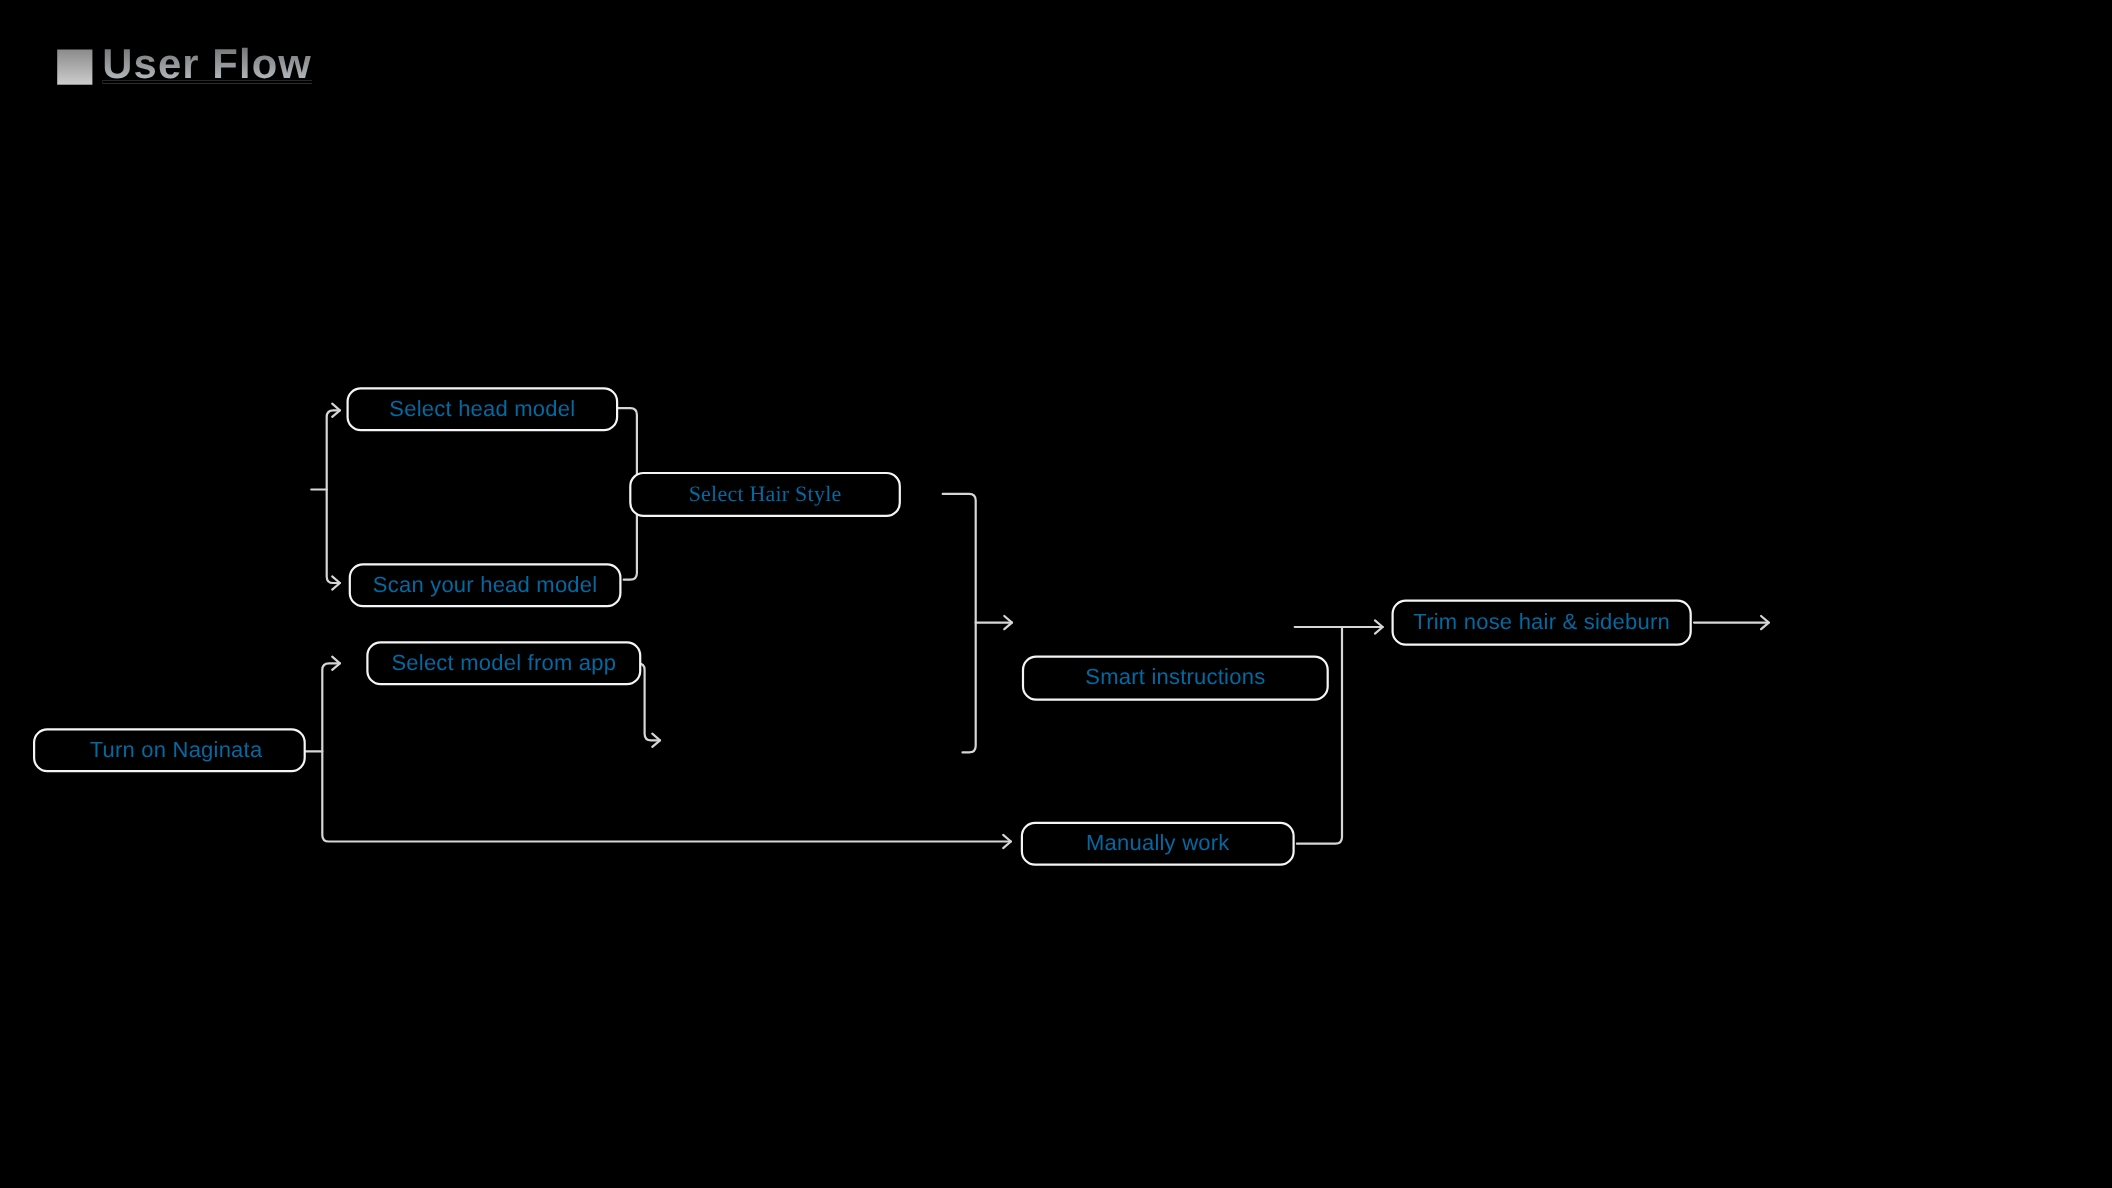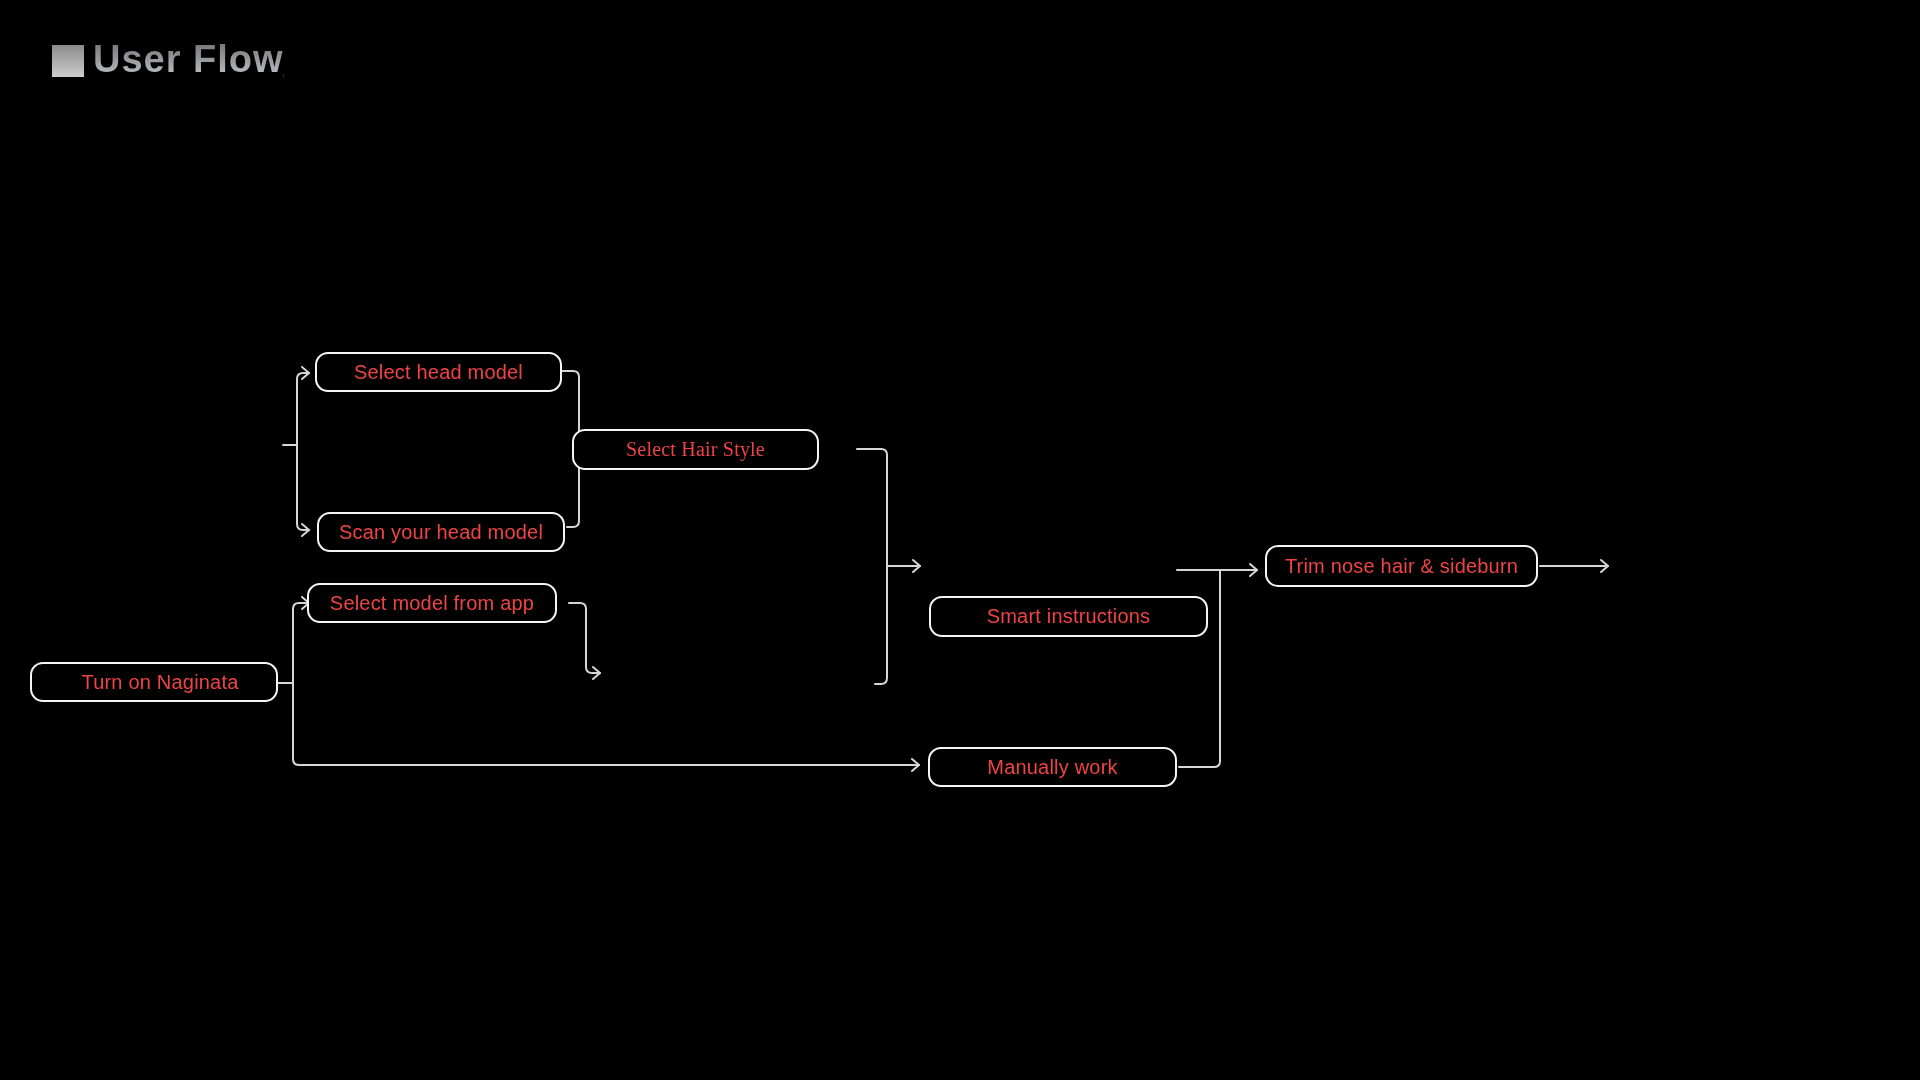--- a/index.html
+++ b/index.html
@@ -41,21 +41,21 @@
     color: transparent;
     padding-bottom: 3px;
   }
   
   .node {
     position: absolute;
     box-sizing: border-box;
     background: #000000;
     border: 2px solid #f5f5f5;
     border-radius: 13px;
-    color: #ef4444;
+    color: #0369a1;
     font-size: 20px;
     letter-spacing: 0.2px;
     display: flex;
     align-items: center;
     justify-content: center;
     white-space: nowrap;
   }
   
   #edges {
     position: absolute;
@@ -113,21 +113,21 @@
     <path d="M 1601 560 L 1608 566 L 1601 572"></path>
   </svg>
 
 
   <div class="node" style="left:315px;  top:352px; width:247px; height:40px;">Select head model</div>
 
   <div class="node" style="left:317px;  top:512px; width:248px; height:40px;">Scan your head model</div>
 
   <div class="node" style="left:30px;   top:662px; width:248px; height:40px;padding-left:12px;">Turn on Naginata</div>
 
-  <div class="node" style="left:307px;  top:583px; width:250px; height:40px;">Select model from app</div>
+  <div class="node" style="left:333px;  top:583px; width:250px; height:40px;">Select model from app</div>
 
   <div class="node" style="left:572px;  top:429px; width:247px; height:41px;font-family:Liberation Serif, serif;">Select Hair Style</div>
 
 
   <div class="node" style="left:929px;  top:549px; width:279px; height:41px;margin-top:47px;">Smart instructions</div>
 
   <div class="node" style="left:928px;  top:747px; width:249px; height:40px;">Manually work</div>
 
   <div class="node" style="left:1265px; top:545px; width:273px; height:42px;">Trim nose hair &amp; sideburn</div>
 

